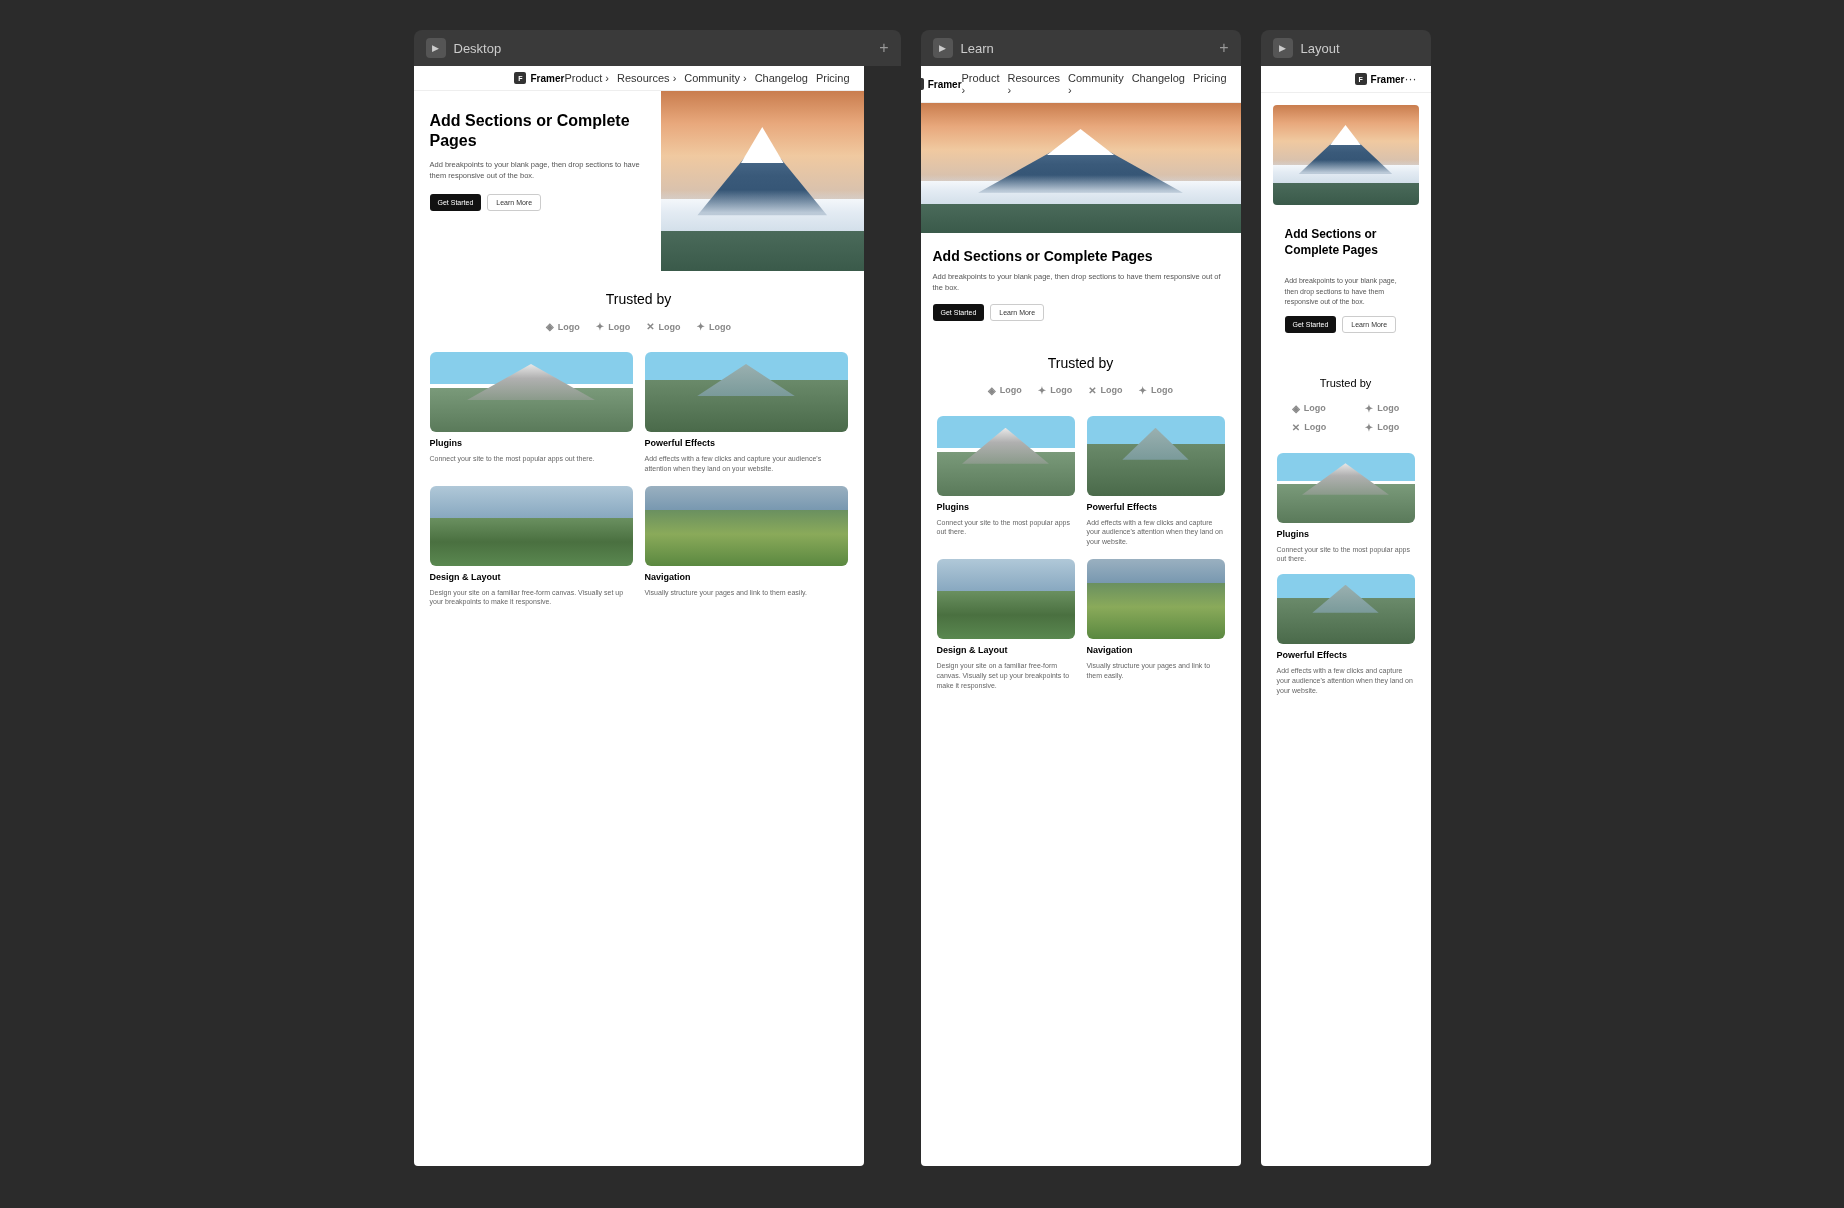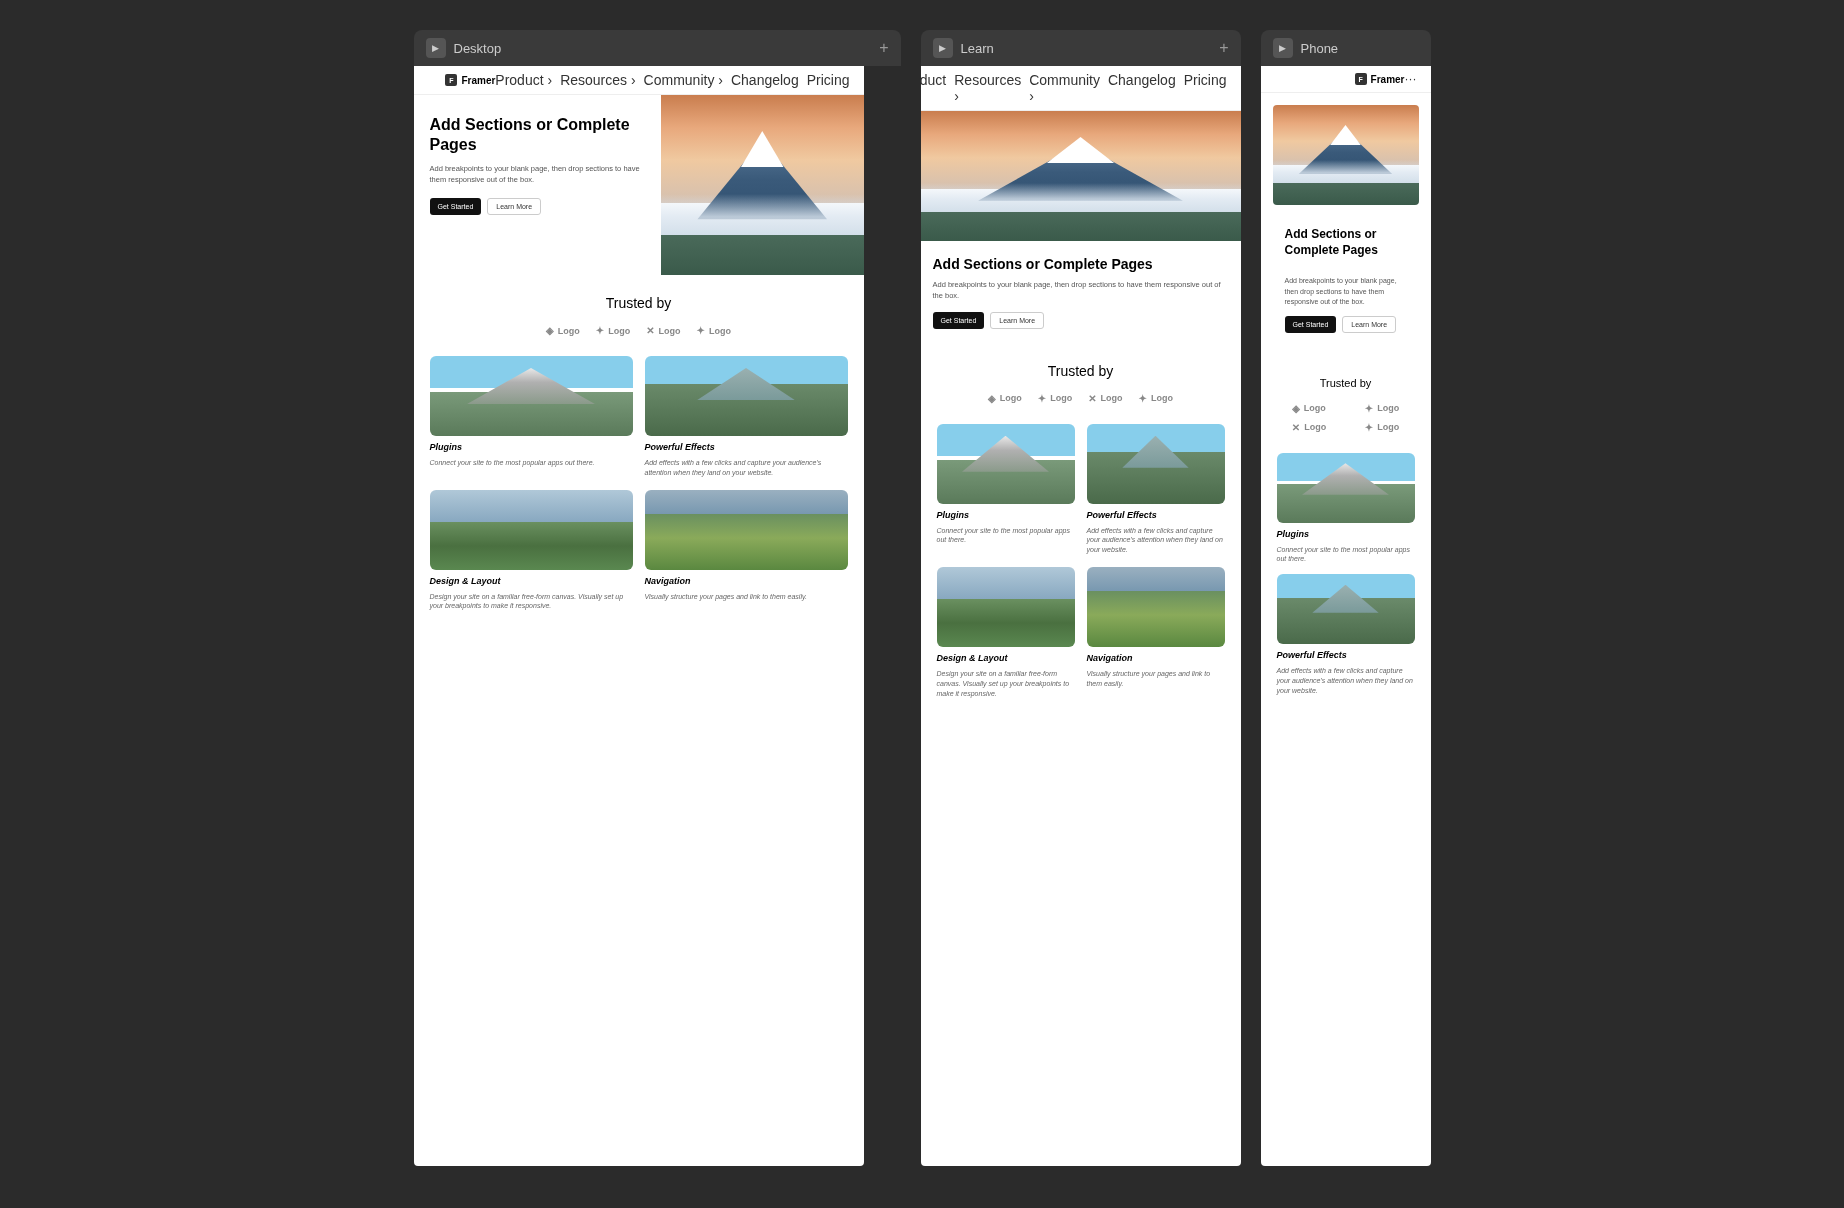--- a/index.html
+++ b/index.html
@@ -113,21 +113,21 @@
       justify-content: center;
       color: white;
       font-size: 7px;
       border-radius: 2px;
     }
 
     .navbar-links {
       display: flex;
       gap: 8px;
       color: #333;
-      font-size: 14px;
+      font-size: 11px;
     }
 
     .navbar-links span { cursor: pointer; }
 
     .navbar-menu-icon {
       font-size: 12px;
       color: #333;
     }
 
     
@@ -282,21 +282,20 @@
     .features-grid {
       display: grid;
       grid-template-columns: 1fr 1fr;
       gap: 12px;
     }
 
     .feature-card {
       display: flex;
       flex-direction: column;
       gap: 6px;
-      font-style: italic;
     }
 
     .feature-image {
       width: 100%;
       height: 80px;
       border-radius: 6px;
       overflow: hidden;
       position: relative;
     }
 
@@ -608,21 +607,21 @@
         </div>
       </div>
     </div>
   </div>
 </div>
 
 <div class="device-container phone-container">
   <div class="device-header">
     <div class="device-header-left">
       <div class="device-play-icon"></div>
-      <span class="device-title">Phone</span>
+      <span class="device-title">Layout</span>
     </div>
   </div>
   <div class="device-frame phone-frame">
 
     <div class="navbar">
       <div class="navbar-logo">
         <div class="navbar-logo-icon">F</div>
         <span>Framer</span>
       </div>
       <span class="navbar-menu-icon">···</span>

